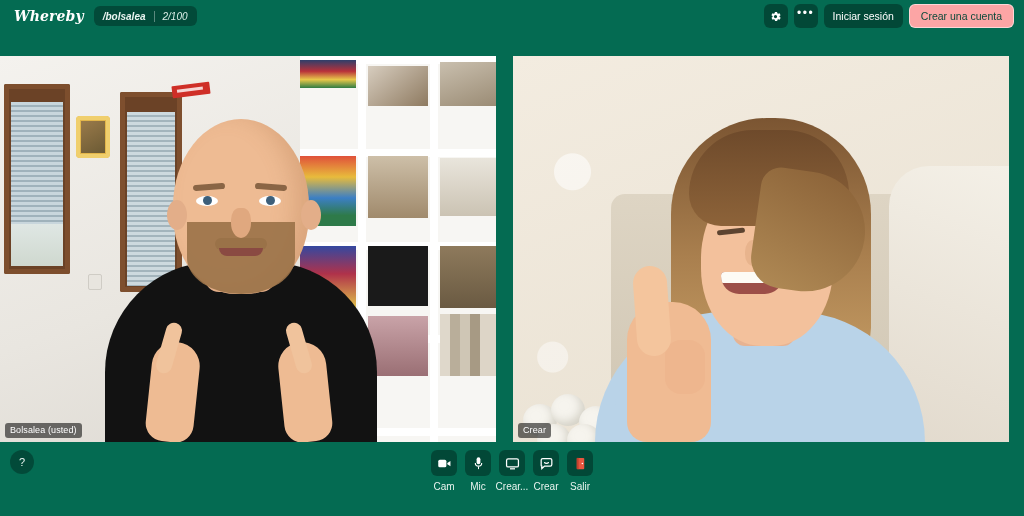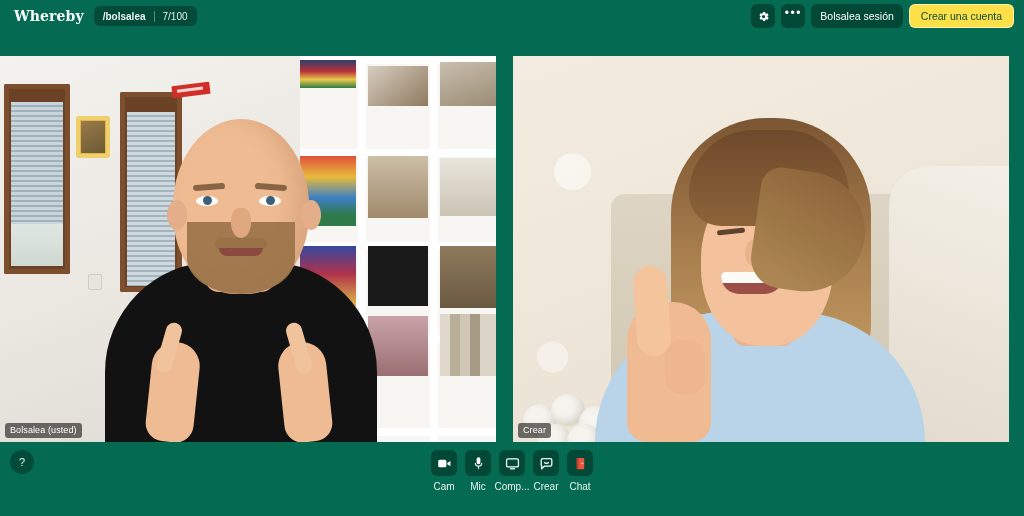--- a/index.html
+++ b/index.html
@@ -25,20 +25,21 @@
     display: flex;
     align-items: center;
     justify-content: space-between;
     padding: 0 10px;
     box-sizing: border-box;
   }
   .header-left {
     display: flex;
     align-items: center;
     gap: 10px;
+    font-style: italic;
   }
   .brand {
     font-family: "DejaVu Serif", "Liberation Serif", serif;
     font-size: 14px;
     font-weight: 700;
     letter-spacing: 0.1px;
     color: #ffffff;
     padding-left: 4px;
   }
   .room-chip {
@@ -77,21 +78,21 @@
     color: #ffffff;
     box-sizing: border-box;
     cursor: pointer;
   }
   .hbtn.icon-only {
     width: 24px;
     padding: 0;
     justify-content: center;
   }
   .hbtn.primary {
-    background: #fde047;
+    background: #fca5a5;
     color: #0b4a3a;
     font-weight: 400;
     height: 24px;
     padding: 0 11px;
     border: 1px solid rgba(255,255,255,0.55);
   }
   .dots {
     letter-spacing: 1.5px;
     font-size: 12px;
     line-height: 1;
@@ -304,40 +305,40 @@
 </head>
 <body>
 
 <div class="header">
 
   <div class="header-left">
     <div class="brand">Whereby</div>
     <div class="room-chip">
       <span>/bolsalea</span>
       <span class="divider"></span>
-      <span class="room-count">7/100</span>
+      <span class="room-count">2/100</span>
     </div>
   </div>
 
   <div class="header-right">
 
 
     <div class="hbtn icon-only">
       <span>
         <svg width="13" height="13" viewBox="0 0 24 24" fill="#ffffff">
           <path d="M19.4 13a7.6 7.6 0 000-2l2-1.5-2-3.4-2.4 1a7.7 7.7 0 00-1.7-1l-.4-2.6h-4l-.4 2.6a7.7 7.7 0 00-1.7 1l-2.4-1-2 3.4L6.6 11a7.6 7.6 0 000 2l-2 1.5 2 3.4 2.4-1c.5.4 1.1.8 1.7 1l.4 2.6h4l.4-2.6c.6-.2 1.2-.6 1.7-1l2.4 1 2-3.4-2-1.5zM12 15a3 3 0 110-6 3 3 0 010 6z"></path>
         </svg>
       </span>
     </div>
 
     <div class="hbtn icon-only">
       <span class="dots">•••</span>
     </div>
 
-    <div class="hbtn">Bolsalea sesión</div>
+    <div class="hbtn">Iniciar sesión</div>
 
     <div class="hbtn primary">Crear una cuenta</div>
   </div>
 </div>
 
 <div class="stage">
 
   <div class="tile left">
     <div class="scene-l">
       <div class="l-shelfwrap">
@@ -464,21 +465,21 @@
 
     <div class="tool">
       <div class="tbox">
         <span>
           <svg width="15" height="15" viewBox="0 0 24 24" fill="none" stroke="#ffffff" stroke-width="2">
             <rect x="2.5" y="4.5" width="19" height="13" rx="2.5"></rect>
             <line x1="8" y1="20.5" x2="16" y2="20.5"></line>
           </svg>
         </span>
       </div>
-      <div class="tlabel">Comp...</div>
+      <div class="tlabel">Crear...</div>
     </div>
 
     <div class="tool">
       <div class="tbox">
         <span>
           <svg width="15" height="15" viewBox="0 0 24 24" fill="none" stroke="#ffffff" stroke-width="2">
             <path d="M3.5 6.5a2.5 2.5 0 012.5-2.5h12a2.5 2.5 0 012.5 2.5v7a2.5 2.5 0 01-2.5 2.5H9l-4.5 4v-4a1 1 0 01-1-1z"></path>
             <path d="M9 10.5c1 1.6 5 1.6 6 0" stroke-linecap="round"></path>
           </svg>
         </span>
@@ -489,17 +490,17 @@
     <div class="tool">
       <div class="tbox">
         <span>
           <svg width="15" height="15" viewBox="0 0 24 24">
             <rect x="6" y="3" width="12" height="18" rx="1.5" fill="#e8563f"></rect>
             <rect x="6" y="3" width="3" height="18" fill="#c1402d"></rect>
             <circle cx="15" cy="12" r="1.3" fill="#ffffff"></circle>
           </svg>
         </span>
       </div>
-      <div class="tlabel">Chat</div>
+      <div class="tlabel">Salir</div>
     </div>
 
   </div>
 </div>
 
 </body></html>

